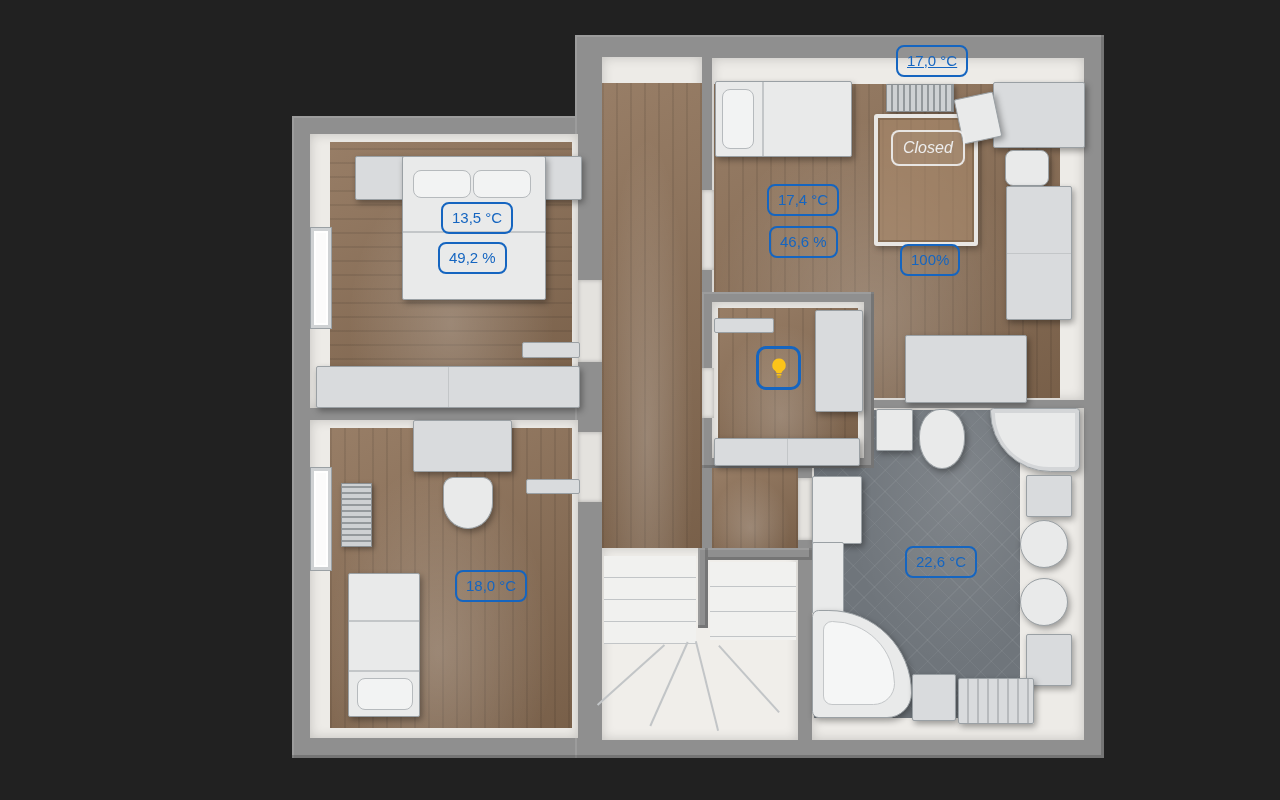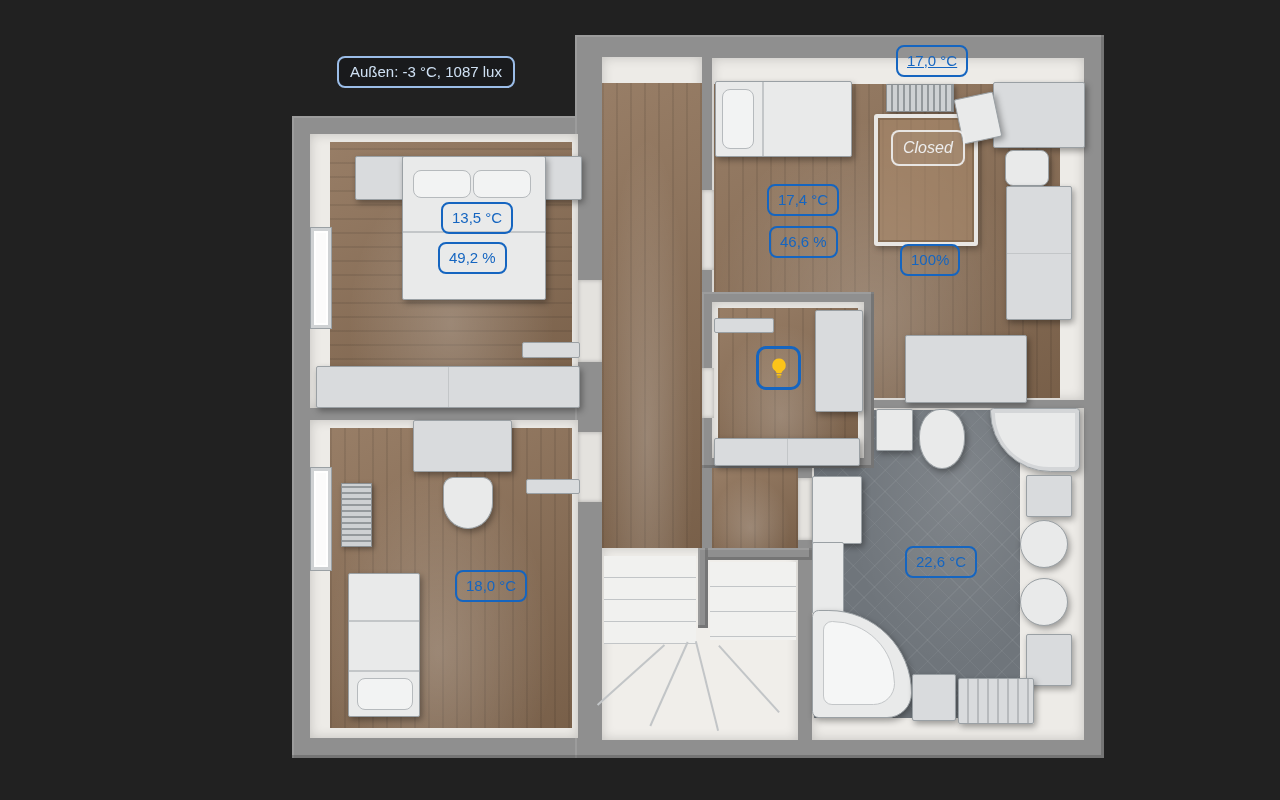--- a/index.html
+++ b/index.html
@@ -157,21 +157,20 @@
 
   <div style="position:absolute;left:604px;top:556px;width:92px;height:88px;background:repeating-linear-gradient(180deg,#f1f1ef 0 21px,#c2c5c7 21px 22px);"></div>
   <div style="position:absolute;left:710px;top:562px;width:86px;height:78px;background:repeating-linear-gradient(180deg,#f1f1ef 0 24px,#c2c5c7 24px 25px);"></div>
   <div class="wallblock" style="left:700px;top:548px;width:112px;height:12px;"></div>
   <div class="wallblock" style="left:698px;top:548px;width:10px;height:80px;"></div>
   <div class="stepline" style="left:630px;top:630px;width:2px;height:90px;transform:rotate(48deg);"></div>
   <div class="stepline" style="left:668px;top:638px;width:2px;height:92px;transform:rotate(24deg);"></div>
   <div class="stepline" style="left:706px;top:640px;width:2px;height:92px;transform:rotate(-14deg);"></div>
   <div class="stepline" style="left:748px;top:634px;width:2px;height:90px;transform:rotate(-42deg);"></div>
 
-  <div class="badge outside" style="left:337px;top:56px;">Außen: -3 °C, 1087 lux</div>
 
   <div class="badge" style="left:896px;top:45px;text-decoration:underline;">17,0 °C</div>
 
   <div class="badge closed" style="left:891px;top:130px;font-style:italic;">Closed</div>
 
   <div class="badge" style="left:767px;top:184px;">17,4 °C</div>
 
   <div class="badge" style="left:769px;top:226px;">46,6 %</div>
 
   <div class="badge" style="left:900px;top:244px;">100%</div>

